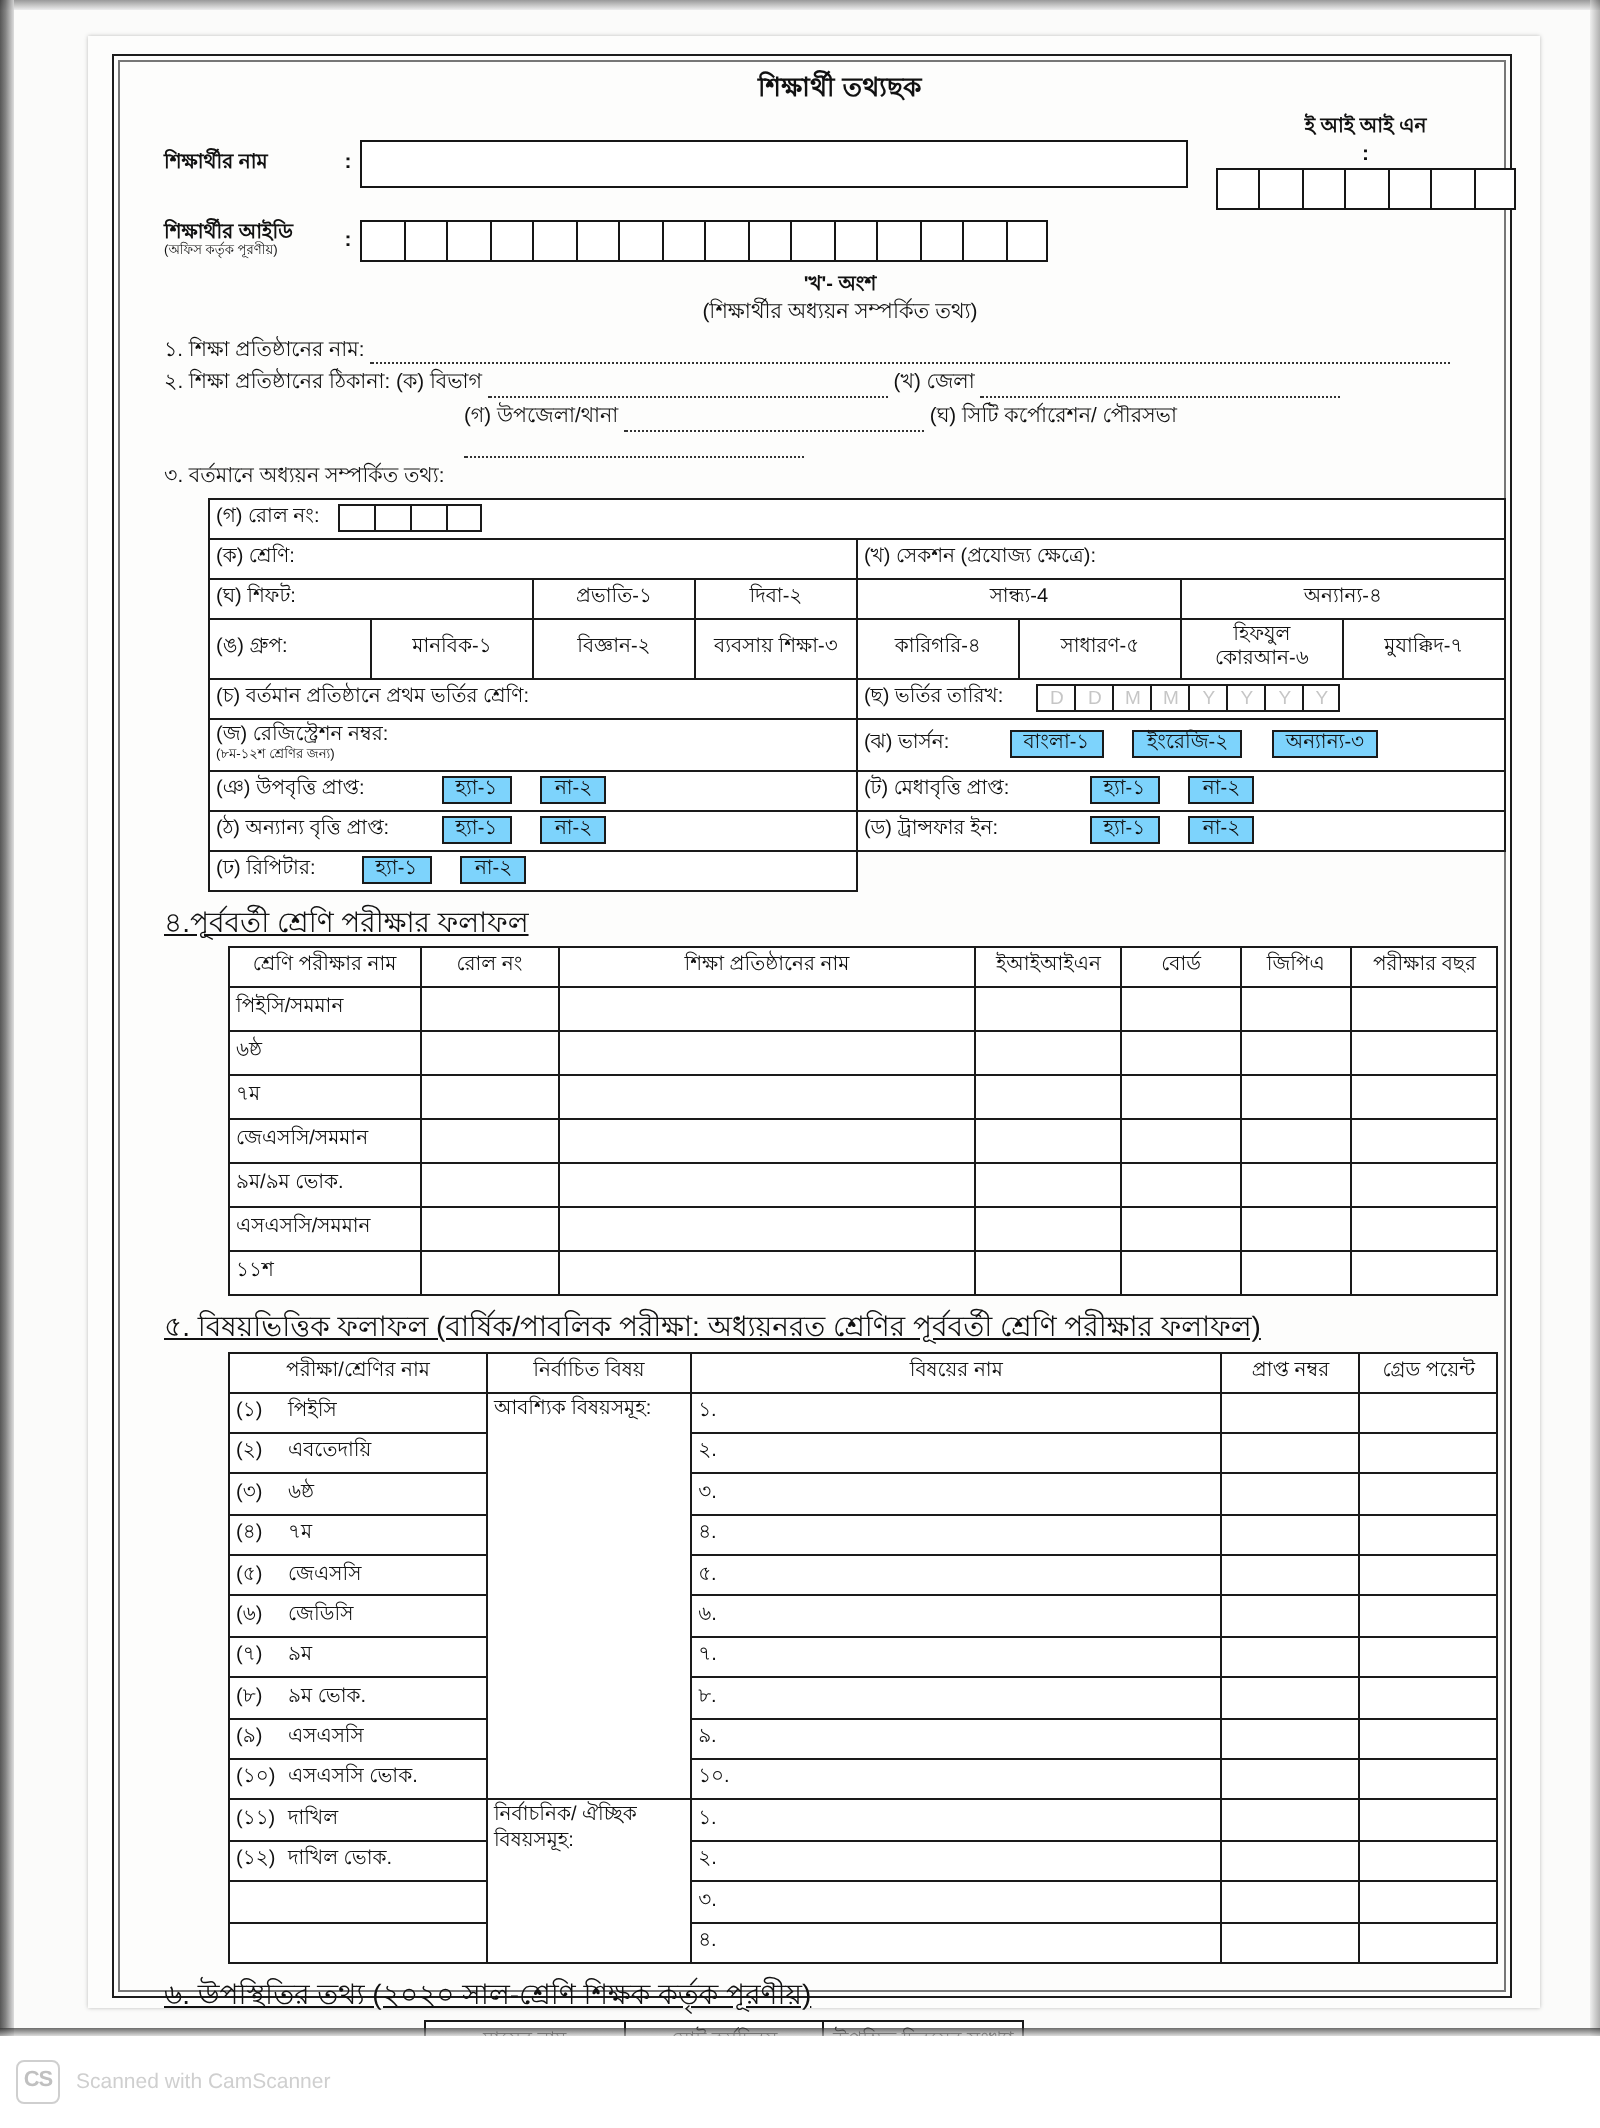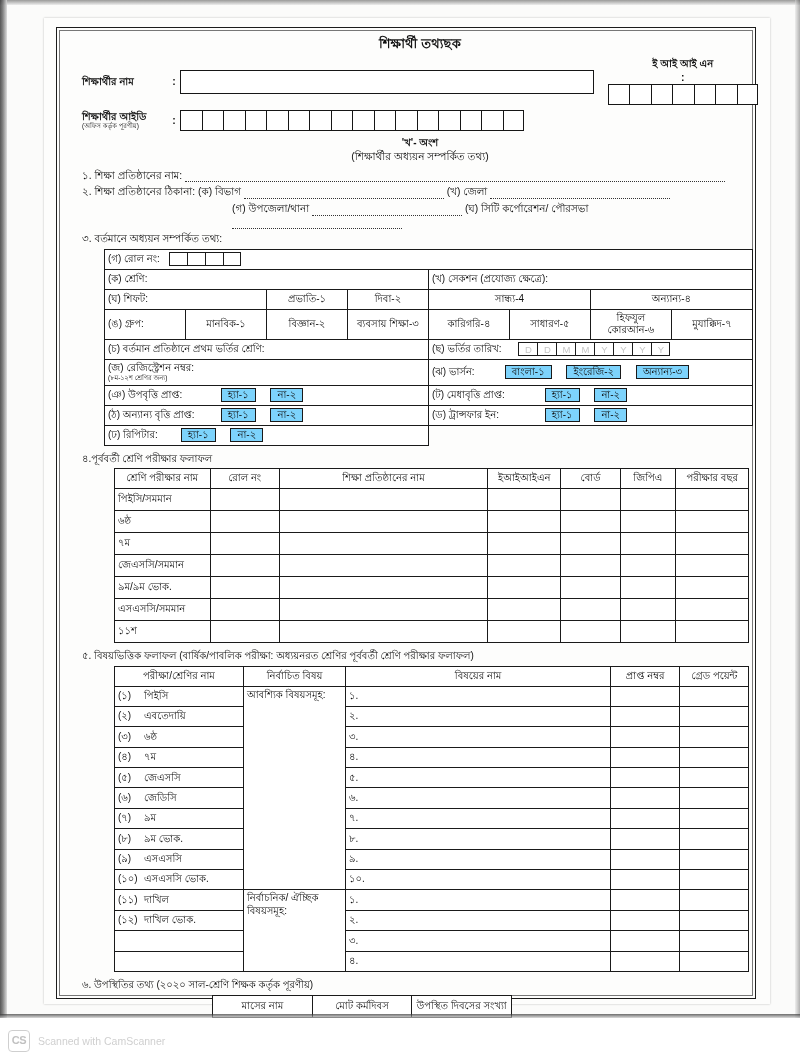--- a/index.html
+++ b/index.html
@@ -168,21 +168,21 @@
   }
   .datecells span:last-child { border-right: 1px solid #1a1a1a; }
   .rollcells { display:flex; }
   .rollcells span {
     width: 18px; height:14px;
     border:1px solid #1a1a1a;
     border-right:none;
     box-sizing:border-box;
   }
   .rollcells span:last-child { border-right:1px solid #1a1a1a; }
-  .sec-head { font-size: 10px; margin: 7px 0 2px 0; }
+  .sec-head { font-size: 14px; margin: 7px 0 2px 0; text-decoration: underline; }
   table.res td { height: 17px; }
   .c-left { text-align:left; }
   table.sub td { height: 15.4px; font-size: 10px; }
   .numlist span { display:inline-block; width:26px; }
   table.att { width: 300px; margin: 3px 0 0 130px; }
   table.att td, table.att th { height: 17px; font-size:10px; text-align:center; }
   table.att td.rl { text-align:right; padding-right:5px; }
   .watermark {
     position: absolute;
     left: 8px; bottom: 12px;

